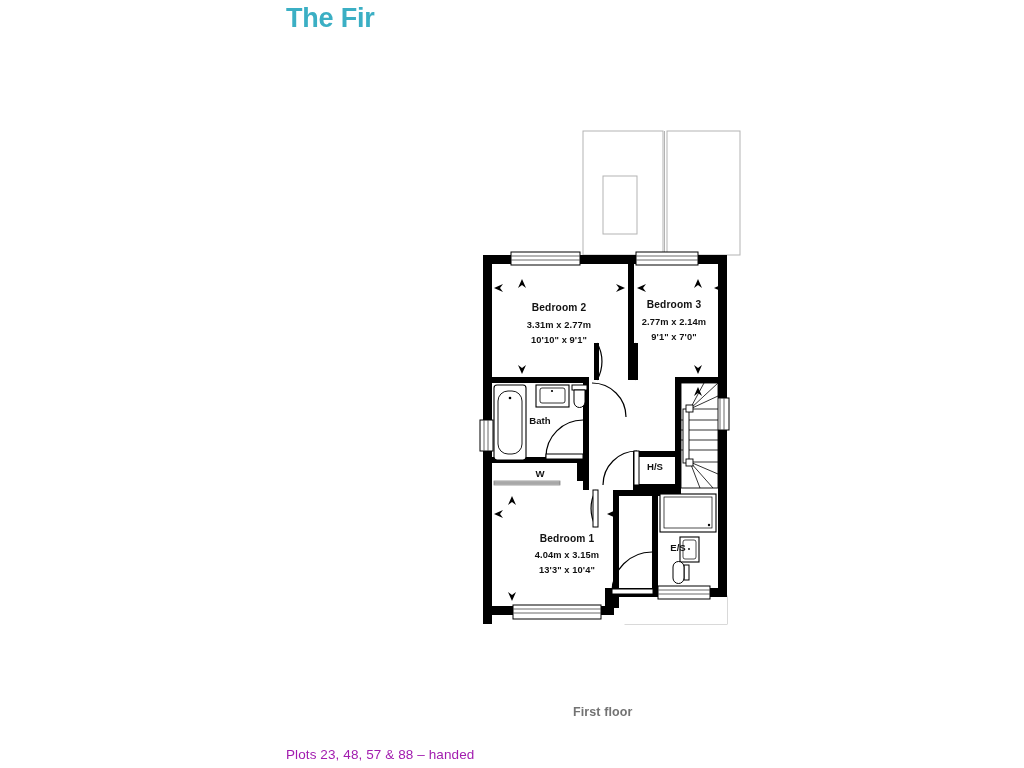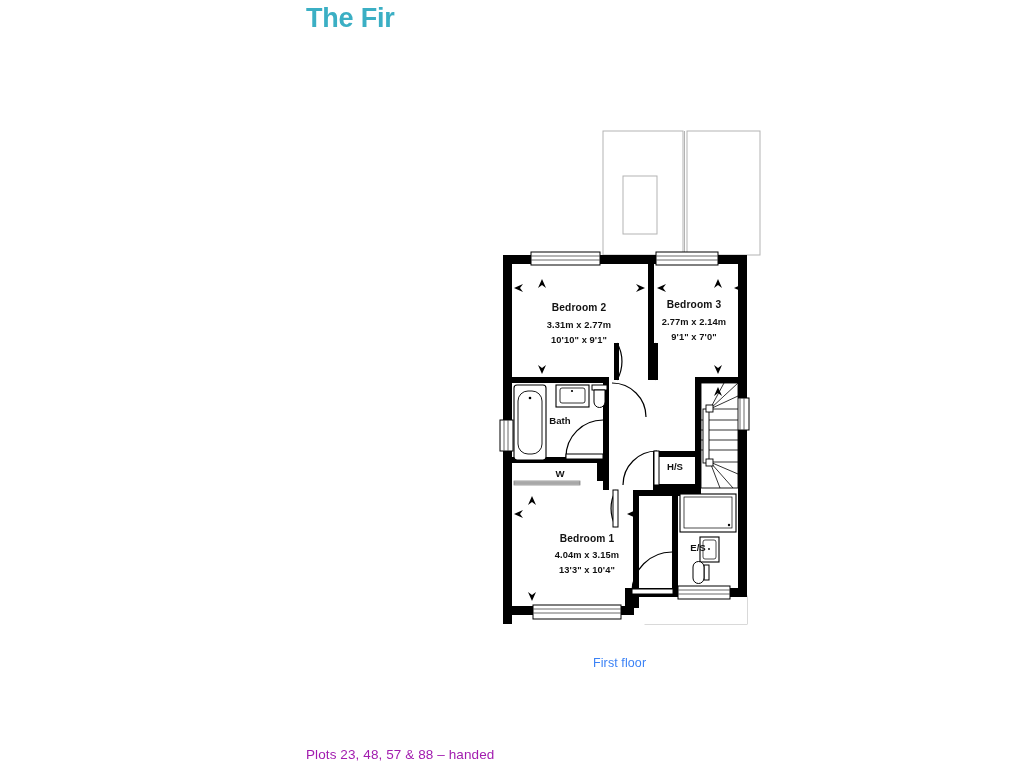--- a/index.html
+++ b/index.html
@@ -14,40 +14,39 @@
     position: relative;
     overflow: hidden;
     font-family: "Liberation Sans", sans-serif;
     color: #111111;
   }
   #page-root {
     position: absolute;
     left: 0; top: 0;
     width: 948px;
     height: 768px;
-    margin-left: 20px;
   }
   .plan-title {
     position: absolute;
     left: 286px;
     top: 0px;
     font-size: 27px;
     font-weight: bold;
     letter-spacing: -0.2px;
     color: #3bafc4;
     line-height: 36px;
     white-space: nowrap;
   }
   .floor-caption {
     position: absolute;
     left: 573px;
-    top: 656px;
+    top: 705px;
     font-size: 12.5px;
-    font-weight: normal;
-    color: #3b82f6;
+    font-weight: bold;
+    color: #737373;
     white-space: nowrap;
     letter-spacing: 0.1px;
   }
   .plots-caption {
     position: absolute;
     left: 286px;
     top: 747px;
     font-size: 13.5px;
     color: #a21caf;
     white-space: nowrap;

